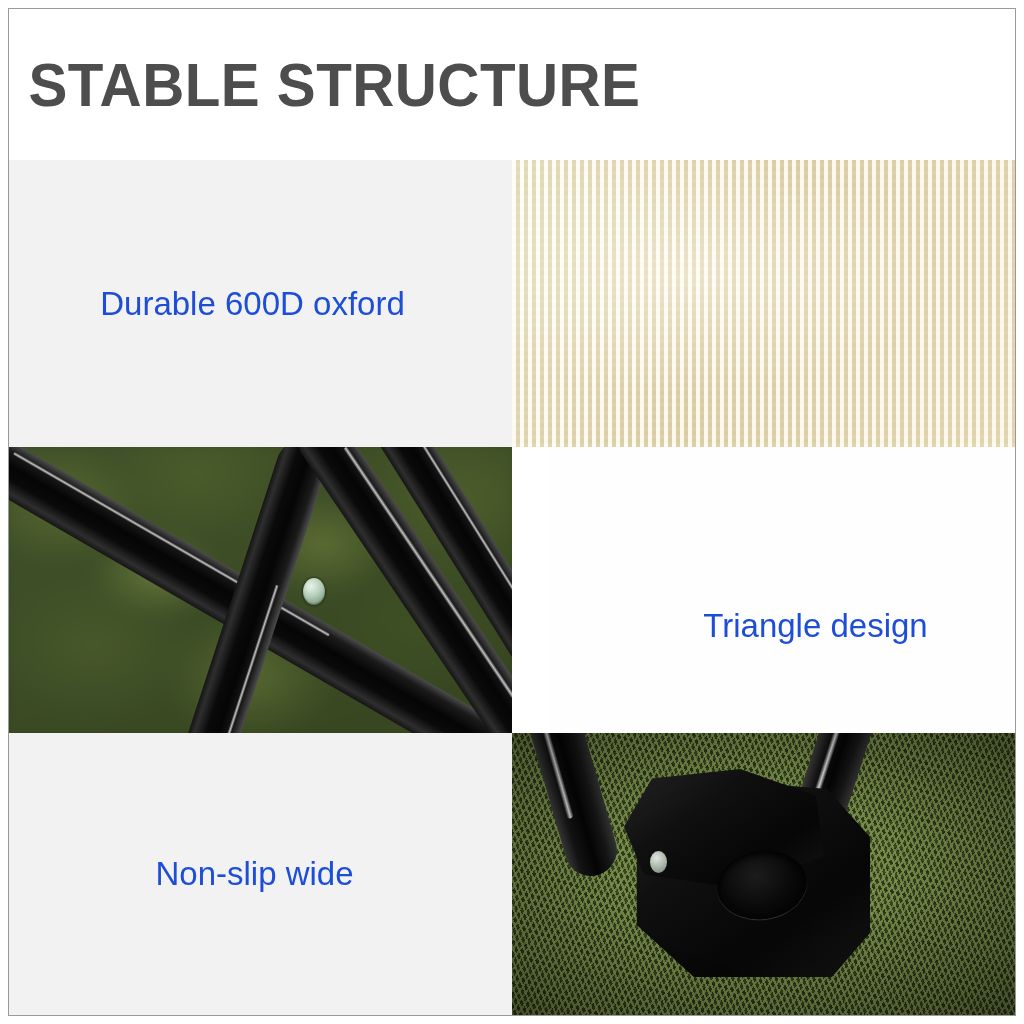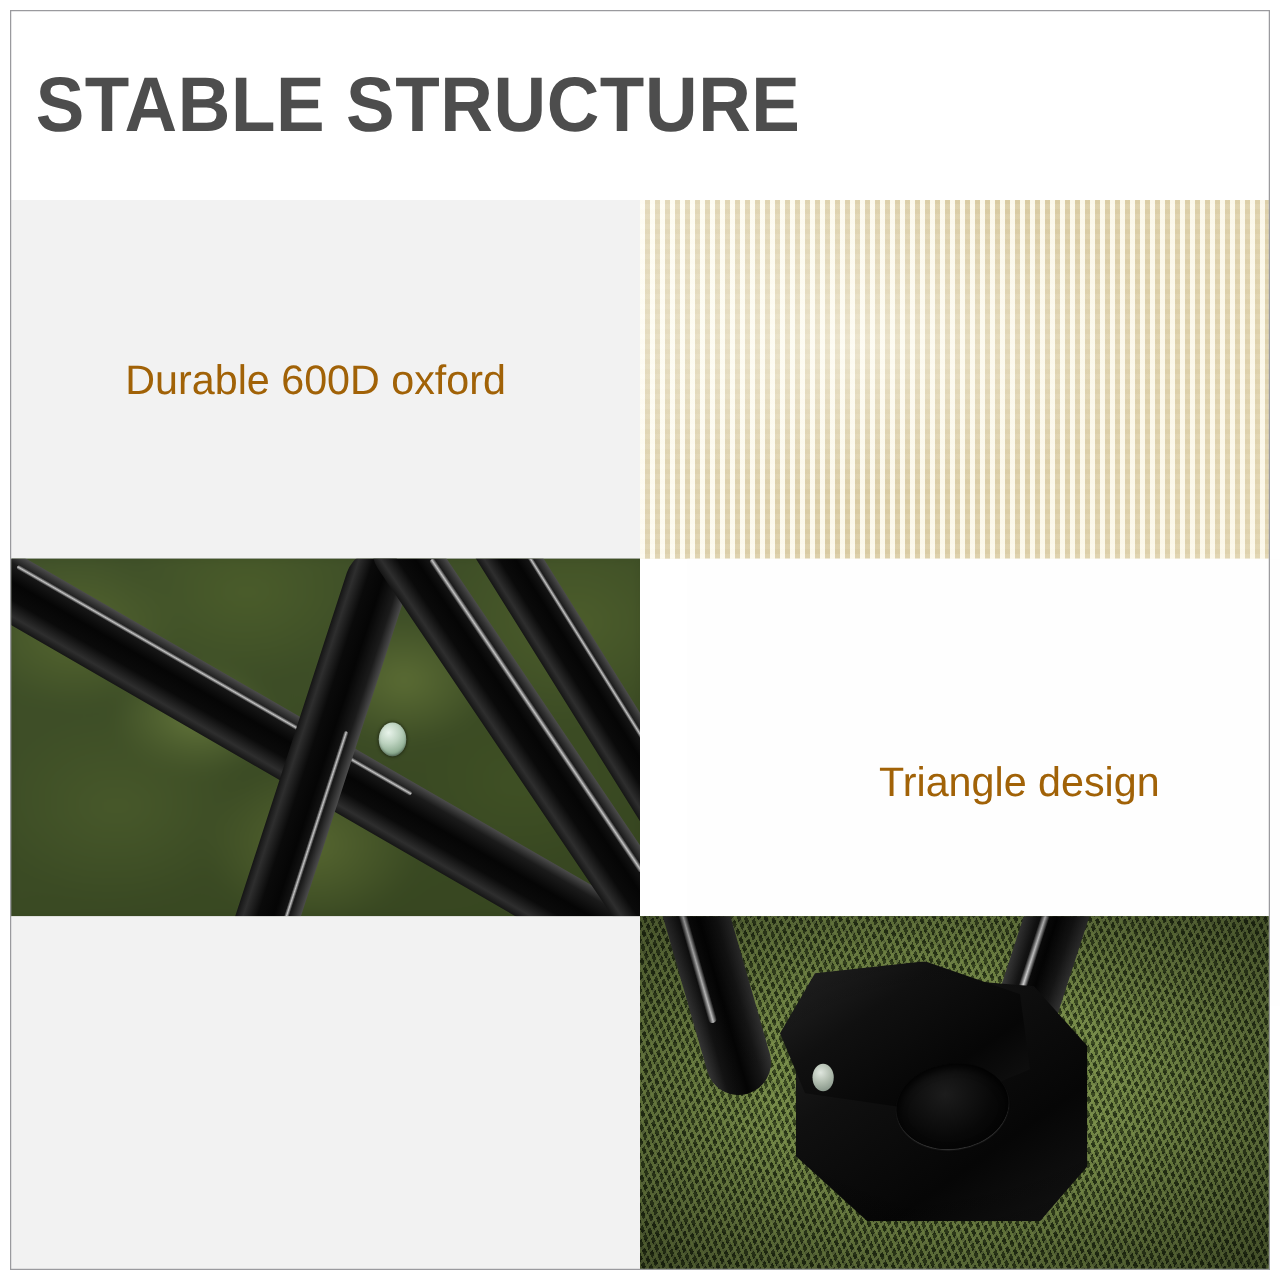--- a/index.html
+++ b/index.html
@@ -67,21 +67,21 @@
   .cell-text {
     display: flex;
     align-items: center;
     justify-content: center;
     text-align: center;
   }
   .cell-text p {
     margin: 0;
     font-size: 33px;
     line-height: 1.45;
-    color: #a16207;
+    color: #1d4ed8;
     font-weight: normal;
   }
 
   .cell-a { left: 9px;   top: 160px; width: 503px; height: 287px; background: #f2f2f2; }
   .cell-a p { transform: translateX(-8px); }
   .cell-b { left: 512px; top: 160px; width: 503px; height: 287px; }
   .cell-c { left: 9px;   top: 447px; width: 503px; height: 286px; background: #1d2a14; }
   .cell-d { left: 512px; top: 447px; width: 503px; height: 358px; background: #fefefe; margin-left: 38px; }
   .cell-d p { transform: translateX(14px); }
   .cell-e { left: 9px;   top: 733px; width: 503px; height: 282px; background: #f2f2f2; }
@@ -243,21 +243,21 @@
   </div>
 
   <div class="cell cell-d cell-text">
     <p>
       <span>Triangle design</span><br>
     </p>
   </div>
 
   <div class="cell cell-e cell-text">
     <p>
-      <br>
+      <span>Non-slip wide</span><br>
     </p>
   </div>
 
   <div class="cell cell-f">
     <div class="turf"></div>
 
     <div class="pad-leg" style="left:60px; top:-118px; width:52px; height:260px; transform: rotate(-16deg); transform-origin: bottom center;">
       <div class="leg-hl" style="left:12px; top:14%; width:7px; height:62%;"></div>
     </div>
 

